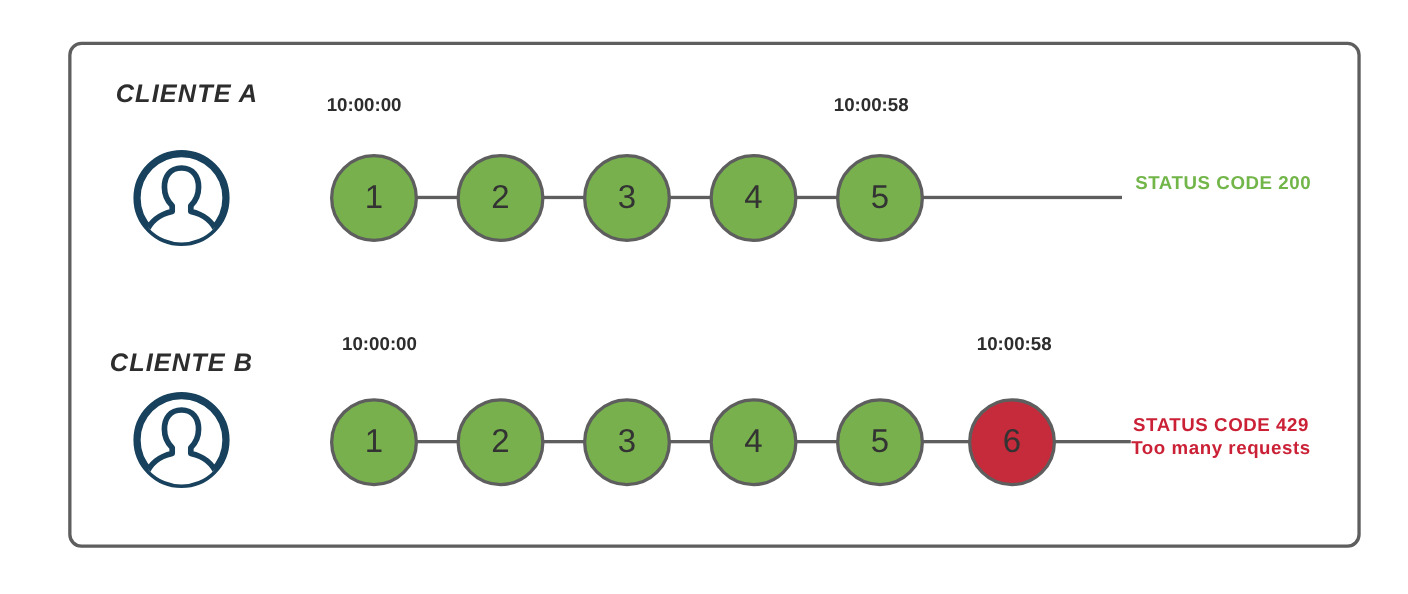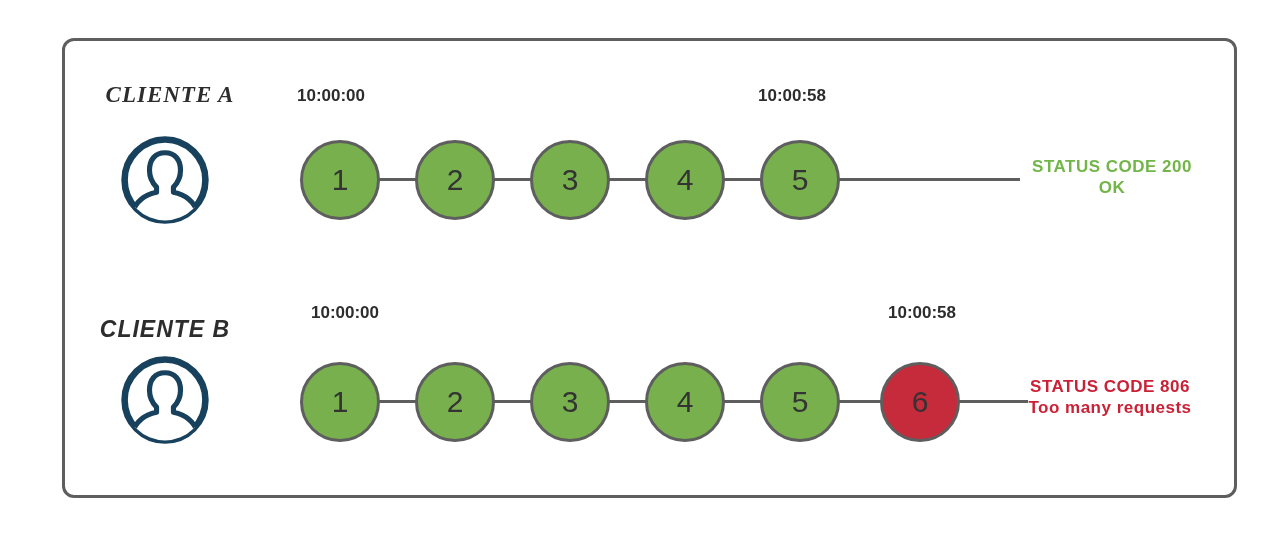--- a/index.html
+++ b/index.html
@@ -85,21 +85,21 @@
   .status-block.green { color: var(--ok_text); }
   .status-block.red   { color: var(--limited_text); }
 </style>
 </head>
 <body>
 
 <div id="stage">
 
   <div class="frame"></div>
 
-  <div class="client-label" style="left:170px; top:82px;font-family:Liberation Serif, serif;">CLIENTE A</div>
+  <div class="client-label" style="left:170px; top:72px;">CLIENTE A</div>
 
   <svg class="user-icon" style="left:118px; top:133px;" viewBox="0 0 100 100">
     <defs>
         <clipPath id="clip-a">
           <circle cx="50" cy="50" r="43"></circle>
         </clipPath>
       </defs>
     <circle cx="50" cy="50" r="43" fill="#ffffff" stroke="#17415c" stroke-width="7"></circle>
     <g clip-path="url(#clip-a)" stroke="#17415c" stroke-width="5.5" fill="#ffffff" stroke-linejoin="round">
       <path d="M50 21 C 61 21 66.5 29 66.5 39.5 C 66.5 47 63.5 53 59 57.5 L 59 63 C 71 65.5 81 73 85 85 L 85 106 L 15 106 L 15 85 C 19 73 29 65.5 41 63 L 41 57.5 C 36.5 53 33.5 47 33.5 39.5 C 33.5 29 39 21 50 21 Z"></path>
@@ -107,21 +107,20 @@
   </svg>
 
   <div class="timestamp" style="left:331px; top:86px;">10:00:00</div>
   <div class="timestamp" style="left:792px; top:86px;">10:00:58</div>
 
   <div class="timeline-line" style="left:340px; top:178px; width:680px;"></div>
   <div></div>
 
   <div class="status-block green" style="left:1112px; top:156px;">
     <div>STATUS CODE 200</div>
-    <div>OK</div>
   </div>
 
   <div class="client-label" style="left:165px; top:316px;">CLIENTE B</div>
 
   <svg class="user-icon" style="left:118px; top:353px;" viewBox="0 0 100 100">
     <defs>
         <clipPath id="clip-b">
           <circle cx="50" cy="50" r="43"></circle>
         </clipPath>
       </defs>
@@ -131,21 +130,21 @@
     </g>
   </svg>
 
   <div class="timestamp" style="left:345px; top:303px;">10:00:00</div>
   <div class="timestamp" style="left:922px; top:303px;">10:00:58</div>
 
   <div class="timeline-line" style="left:340px; top:400px; width:688px;"></div>
   <div></div>
 
   <div class="status-block red" style="left:1110px; top:376px;">
-    <div>STATUS CODE 806</div>
+    <div>STATUS CODE 429</div>
     <div>Too many requests</div>
   </div>
 
 <div class="req-circle ok" style="left: 300px; top: 140px;">1</div>
     <div class="req-circle ok" style="left: 415px; top: 140px;">2</div>
     <div class="req-circle ok" style="left: 530px; top: 140px;">3</div>
     <div class="req-circle ok" style="left: 645px; top: 140px;">4</div>
     <div class="req-circle ok" style="left: 760px; top: 140px;">5</div>
     <div class="req-circle ok" style="left: 300px; top: 362px;">1</div>
     <div class="req-circle ok" style="left: 415px; top: 362px;">2</div>

